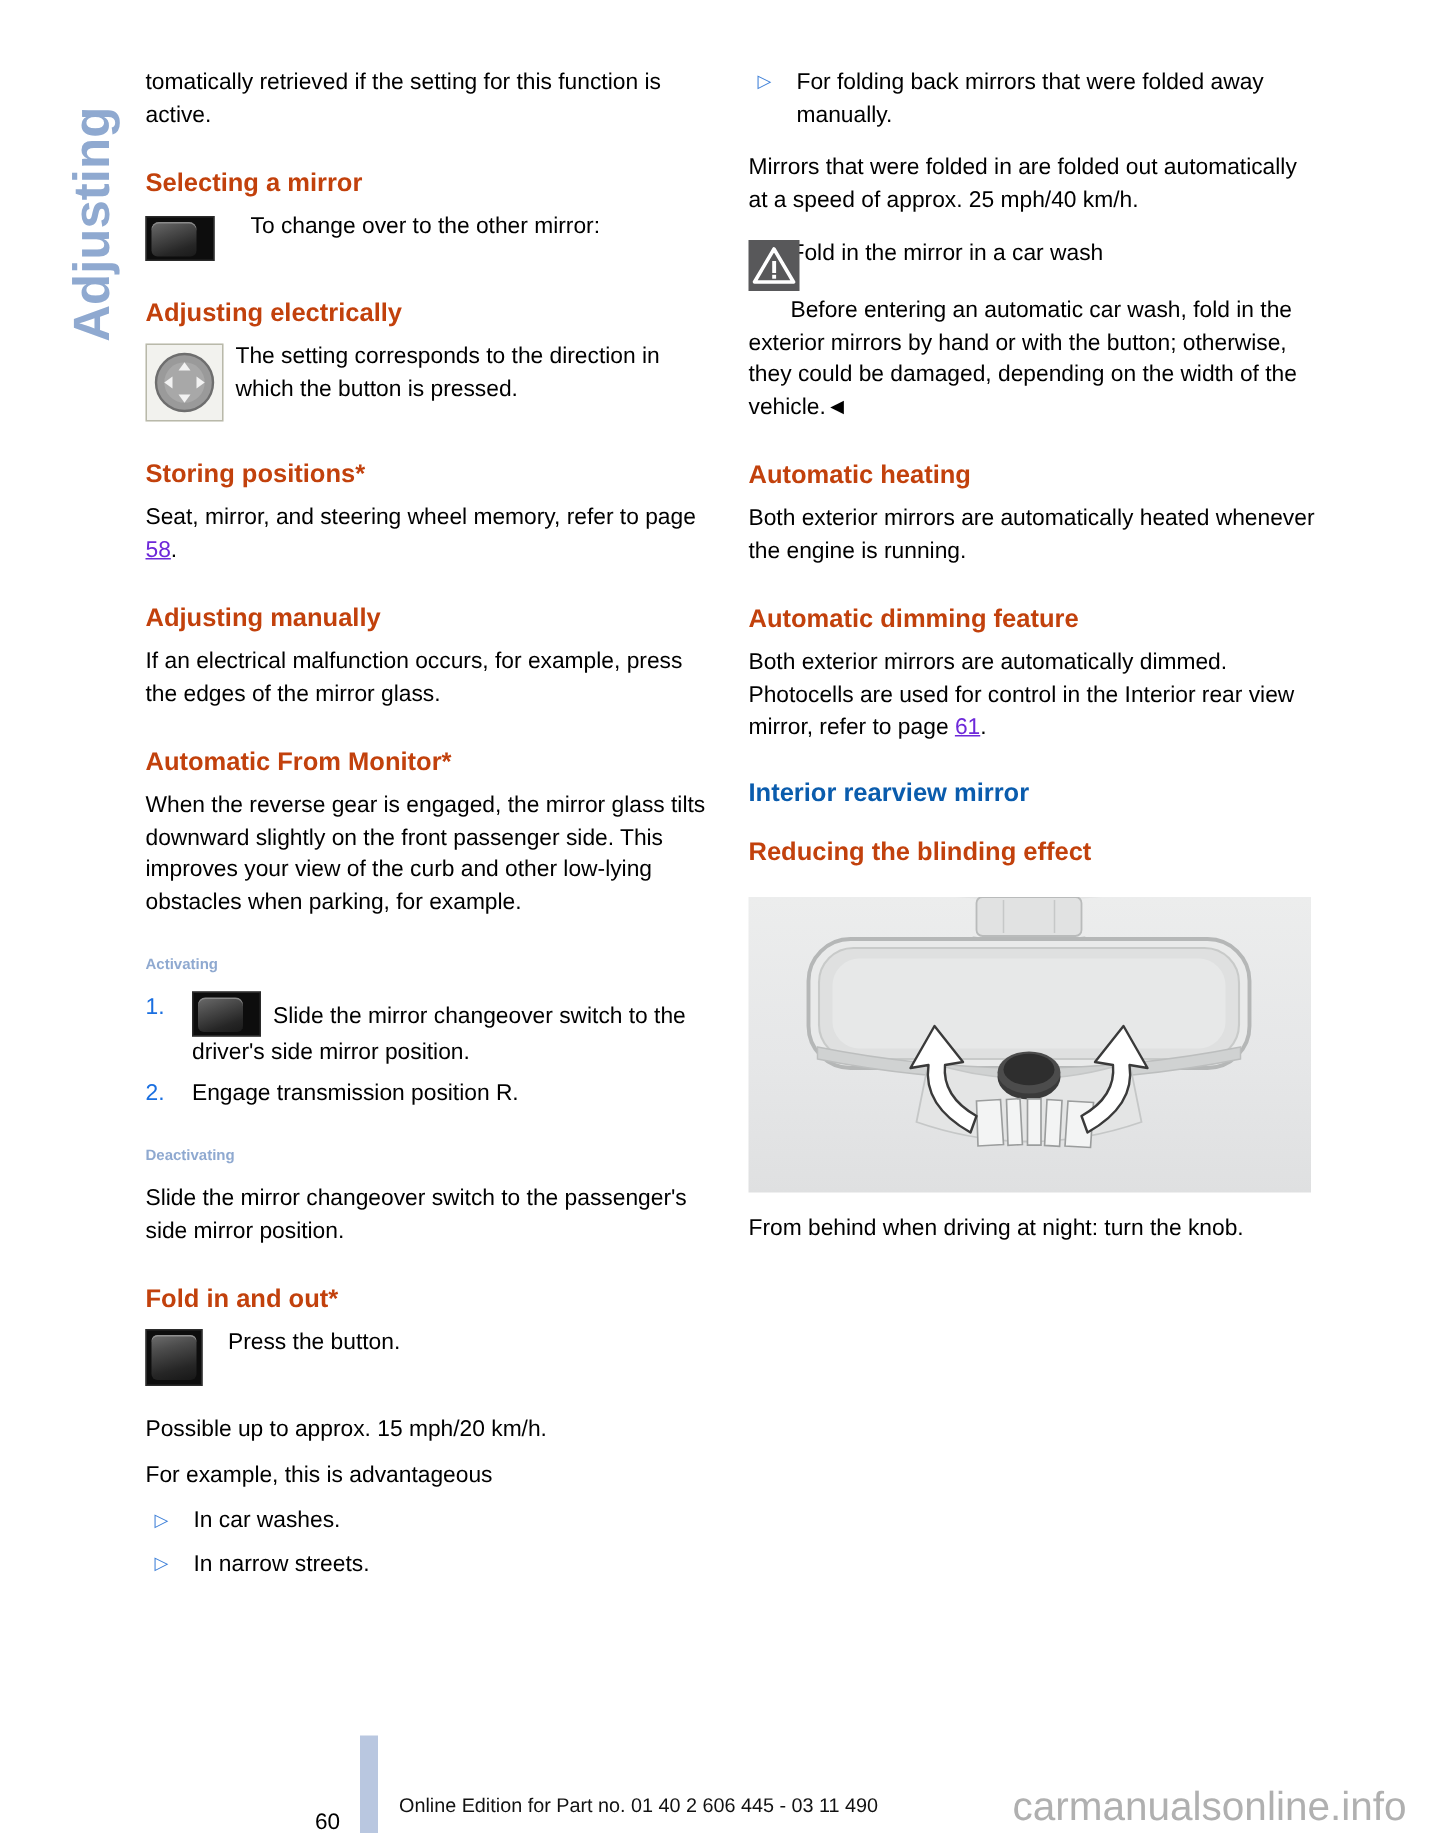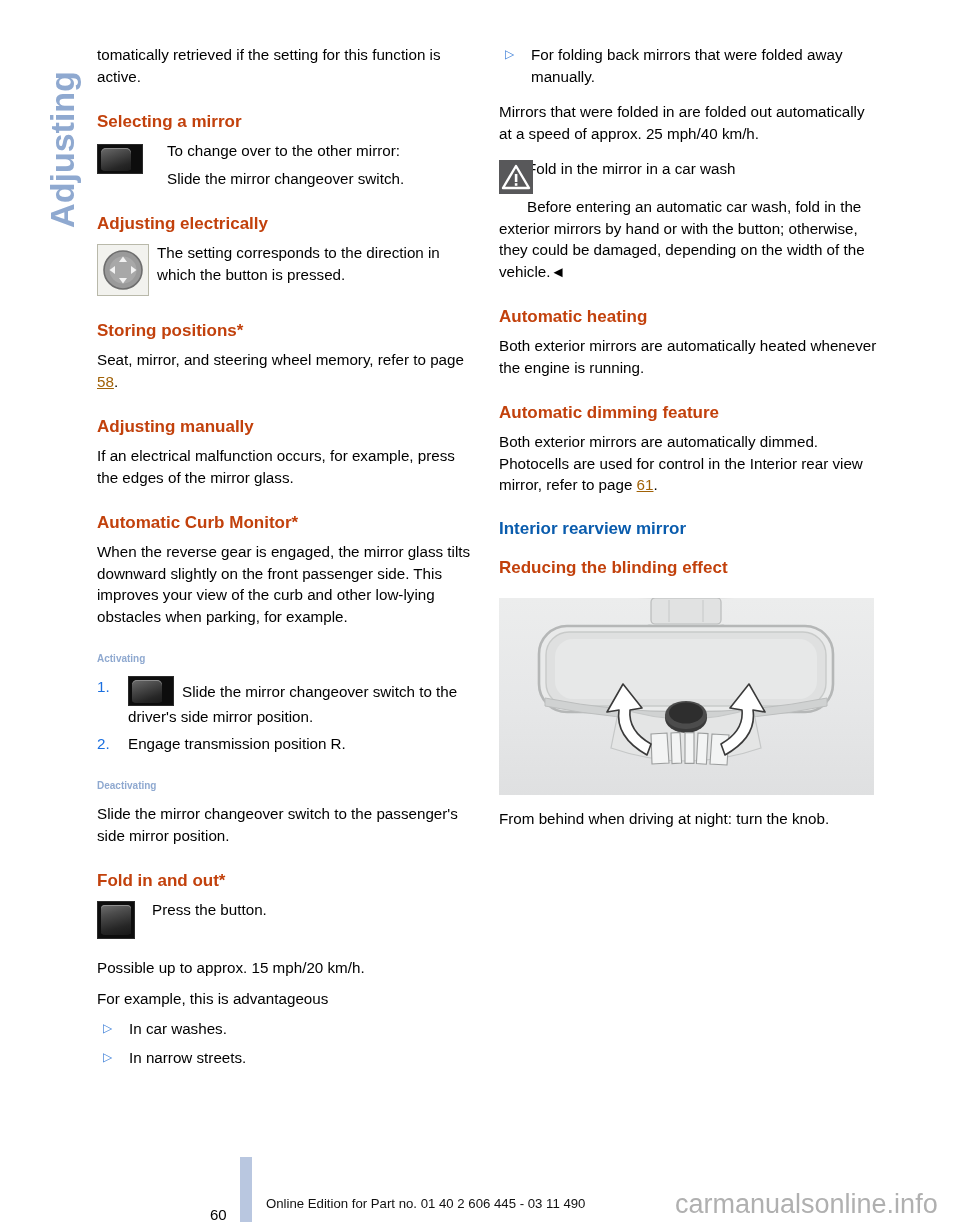--- a/index.html
+++ b/index.html
@@ -79,21 +79,21 @@
     margin: 24px 0 8px 0;
     line-height: 21px;
   }
   h4.subsub {
     font-size: 10px;
     font-weight: bold;
     color: #8fa9d0;
     margin: 22px 0 7px 0;
     line-height: 20px;
   }
-  .lnk { color: #a16207; }
+  .lnk { color: #6d28d9; }
 
   
   ul.bullets {
     list-style: none;
     margin: 0;
     padding: 0;
   }
   ul.bullets li {
     position: relative;
     padding-left: 32px;
@@ -265,21 +265,20 @@
 
   <div class="col" id="col-left">
 
     <p class="body-text para">tomatically retrieved if the setting for this function is active.</p>
 
     <h3 class="sub">Selecting a mirror</h3>
 
     <div class="icon-row" style="padding-left:70px; margin-bottom:4px;">
       <span class="ic switch-icon" style="top:4px;"></span>
       <div class="tx">To change over to the other mirror:</div>
-      <div class="tx" style="margin-top:6px;">Slide the mirror changeover switch.</div>
     </div>
 
     <h3 class="sub">Adjusting electrically</h3>
 
     <div class="icon-row" style="padding-left:60px; min-height:54px;">
       <span class="ic dpad-icon" style="top:2px;">
         <svg width="50" height="50" viewBox="0 0 50 50" aria-hidden="true">
           <circle cx="25" cy="25" r="19" fill="#9a9a9a" stroke="#6e6e6e" stroke-width="1.6"></circle>
           <circle cx="25" cy="25" r="13.5" fill="#a8a8a8"></circle>
           <polygon points="25,11.5 29,17 21,17" fill="#f2f2f2"></polygon>
@@ -290,21 +289,21 @@
       </span>
       <div class="tx">The setting corresponds to the direction in which the button is pressed.</div>
     </div>
 
     <h3 class="sub">Storing positions*</h3>
     <p class="body-text para"><span>Seat, mirror, and steering wheel memory, refer to page </span><a class="lnk" href="#">58</a><span>.</span></p>
 
     <h3 class="sub">Adjusting manually</h3>
     <p class="body-text para">If an electrical malfunction occurs, for example, press the edges of the mirror glass.</p>
 
-    <h3 class="sub">Automatic Curb Monitor*</h3>
+    <h3 class="sub">Automatic From Monitor*</h3>
     <p class="body-text para">When the reverse gear is engaged, the mirror glass tilts downward slightly on the front passenger side. This improves your view of the curb and other low-lying obstacles when parking, for example.</p>
 
     <h4 class="subsub">Activating</h4>
 
     <ol class="steps">
       <li>
         <span class="nmark">1.</span>
         <span class="switch-icon" style="vertical-align:-9px; margin-right:8px;"></span><span>Slide the mirror changeover switch to the driver's side mirror position.</span>
       </li>
       <li>

